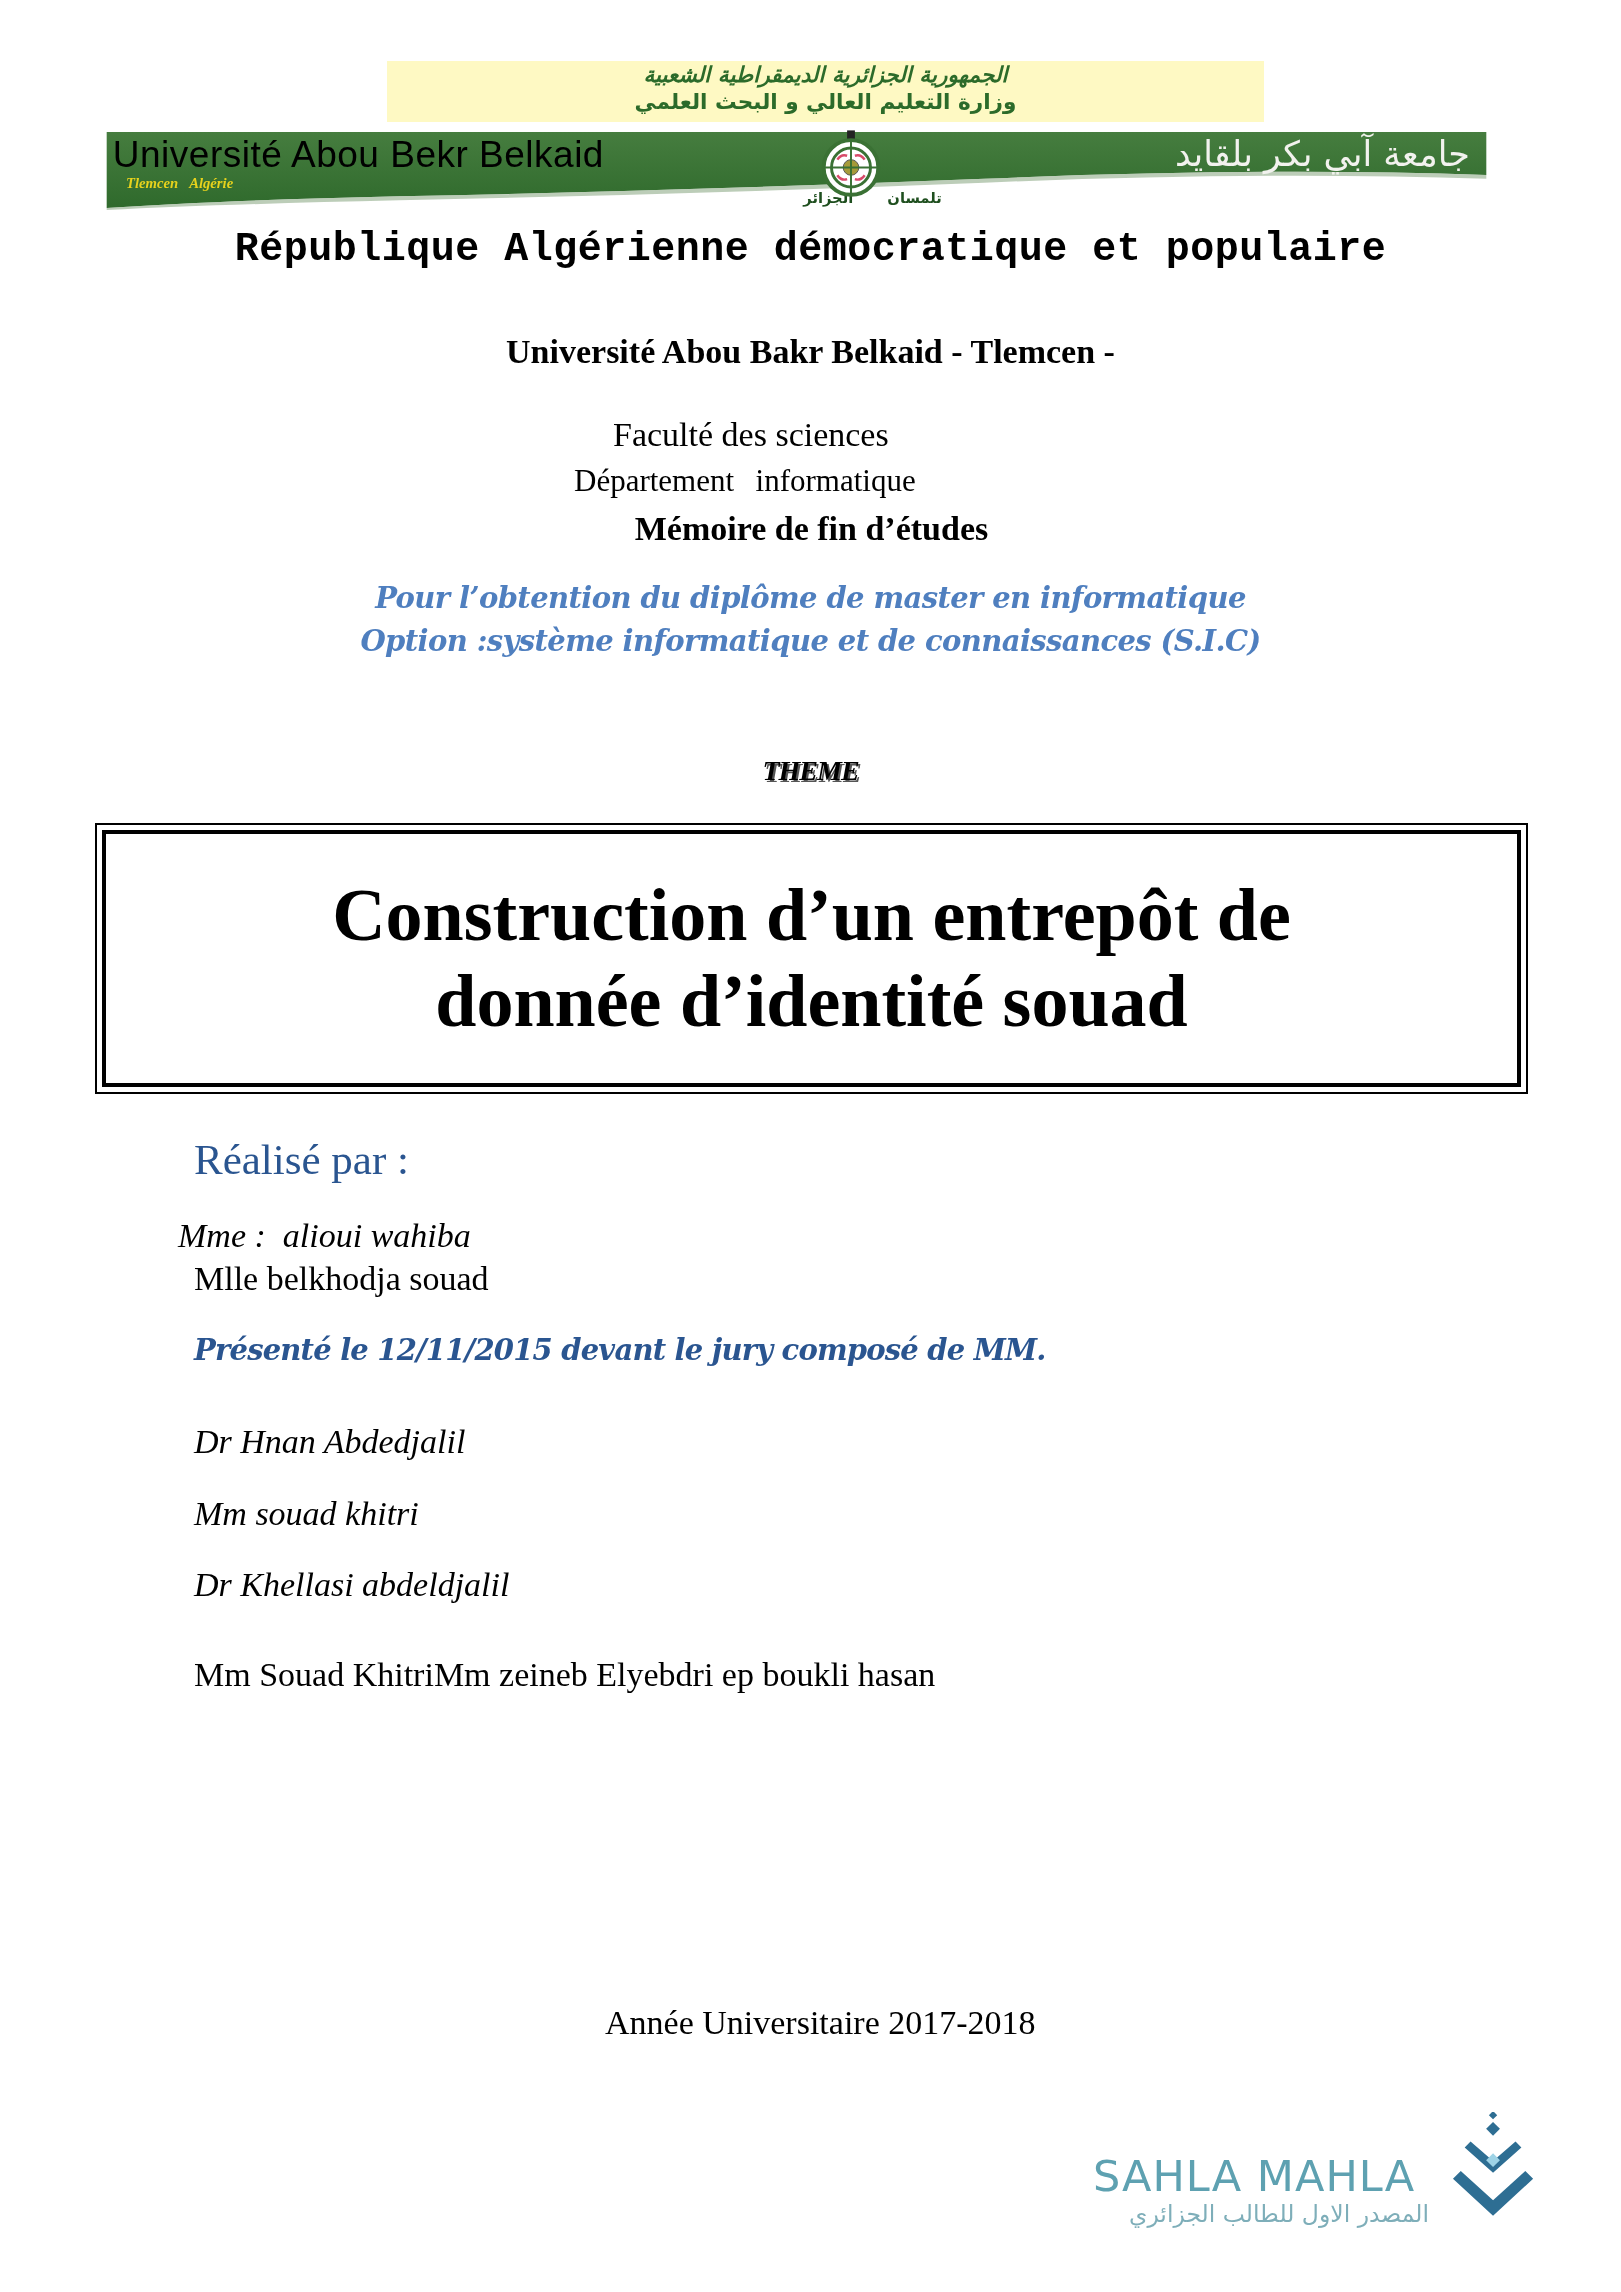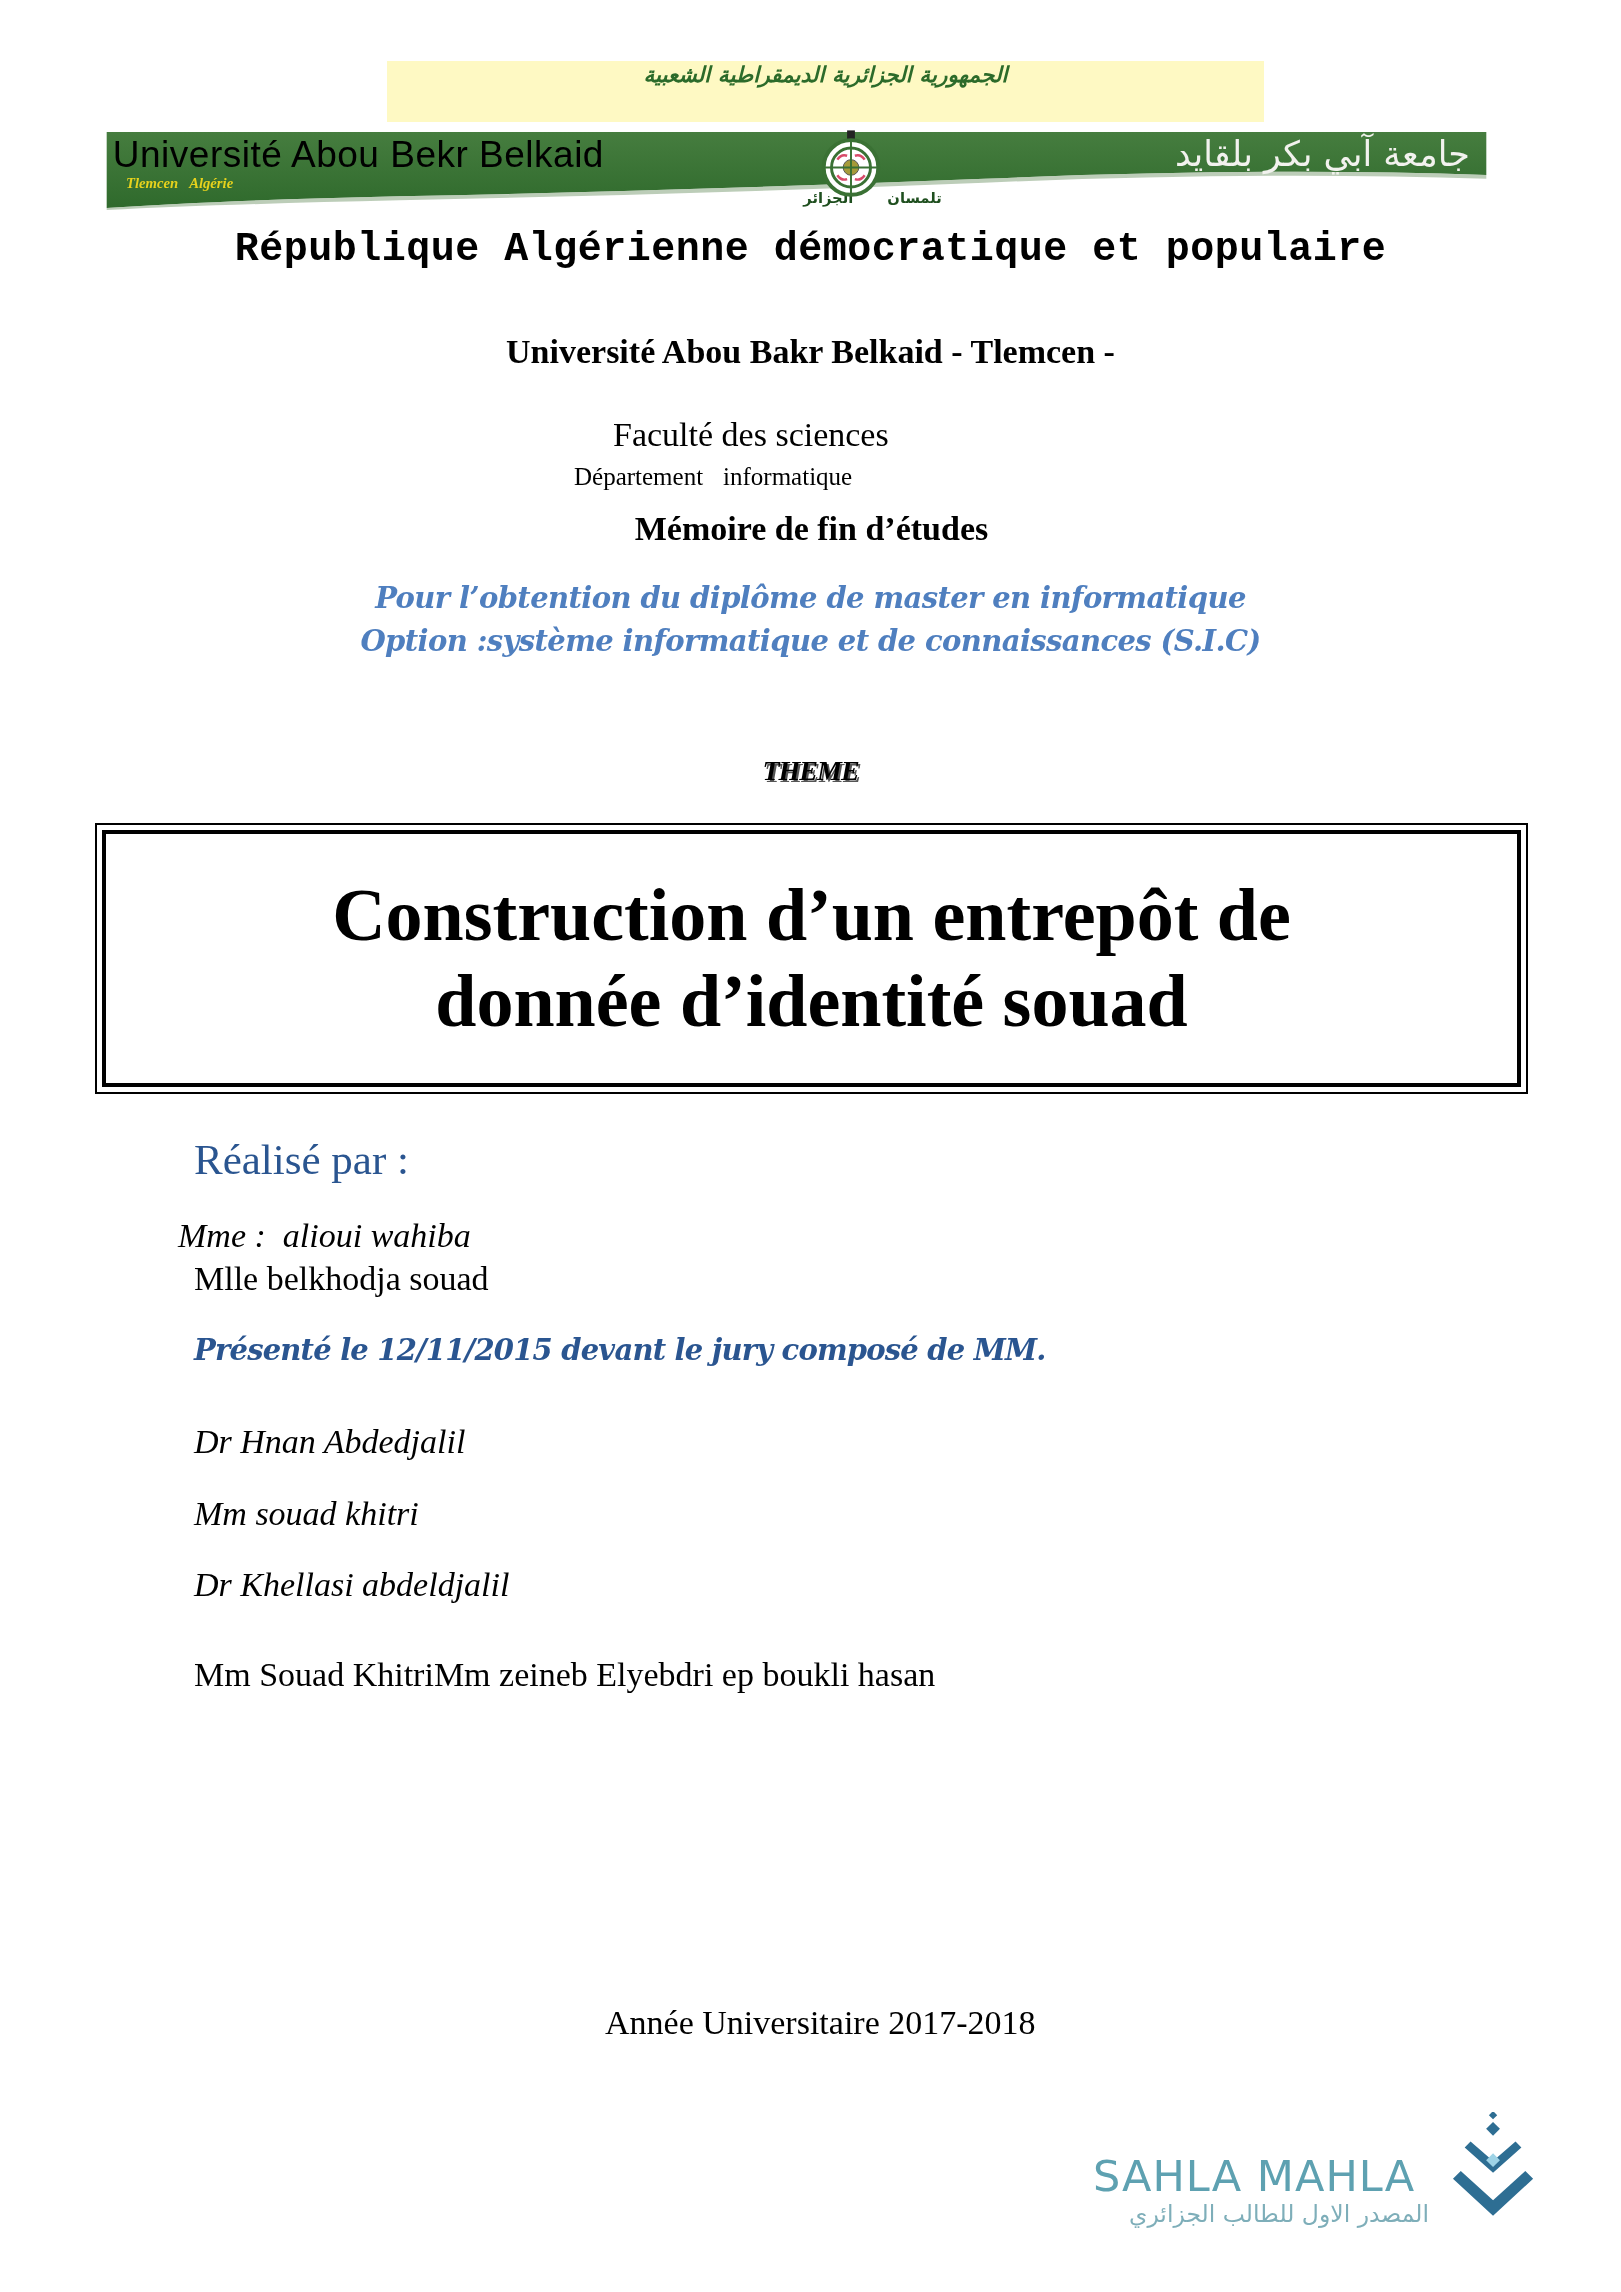--- a/index.html
+++ b/index.html
@@ -16,21 +16,21 @@
   .banner svg { position: absolute; left: 0; top: 0; }
   .banner-fr { left: 9.8px; top: 2px; font-family: Liberation Sans, sans-serif; font-size: 37px; color: #000000; letter-spacing: 0.5px; }
   .banner-sub { left: 23px; top: 43px; font-family: "Liberation Serif", serif; font-style: italic; font-weight: bold; font-size: 14.7px; color: #e7d21c; word-spacing: 7.8px; }
   .banner-ar { left: 887px; top: 2px; width: 480px; text-align: right; direction: rtl; font-family: "DejaVu Sans", sans-serif; font-size: 35px; color: #f2f2ee; }
   .banner-ar-small { left: 647px; top: 57px; width: 245px; direction: rtl; text-align: center; font-family: "DejaVu Sans", sans-serif; font-weight: bold; font-size: 14.7px; color: #1f4f1f; word-spacing: 29px; }
   .emblem { left: 812px; top: 130px; width: 78px; height: 71px; }
 
   .republique { left: 0; width: 1621px; top: 227px; text-align: center; font-family: "Liberation Mono", monospace; font-weight: bold; font-size: 40px; letter-spacing: 0.5px; }
   .univ { left: 0; width: 1621px; top: 333px; text-align: center; font-weight: bold; font-size: 34px; }
   .fac { left: 613px; top: 416px; font-size: 34px; }
-  .dept { left: 574px; top: 463px; font-size: 25px; word-spacing: 13.7px; }
+  .dept { left: 574px; top: 463px; font-size: 31px; word-spacing: 13.7px; }
   .memoire { left: 0; width: 1621px; top: 510px; text-align: center; font-weight: bold; font-size: 34px; padding-left: 1px; }
 
   .blue-it { font-family: "DejaVu Serif", serif; font-style: italic; font-weight: bold; color: #4f7fbf; font-size: 29px; letter-spacing: -0.6px; }
   .obtention { left: 0; width: 1621px; top: 581px; text-align: center; }
   .option { left: 0; width: 1621px; top: 624px; text-align: center; }
 
   .theme { left: 0; width: 1621px; top: 755px; text-align: center; font-family: "Liberation Serif", serif; font-style: italic; font-weight: bold; font-size: 28px; text-shadow: 2px 2px 0 #555; letter-spacing: -1px; }
 
   .title-box { left: 95px; top: 823px; width: 1433px; height: 271px; border: 2px solid #000; box-sizing: border-box; }
   .title-box-inner { position: absolute; left: 4.9px; top: 4.9px; right: 4.9px; bottom: 4.9px; border: 4.9px solid #000; }
@@ -48,20 +48,21 @@
 
   .sahla { left: 1093px; top: 2151px; font-family: "DejaVu Sans", sans-serif; font-size: 43px; color: #5ea1b1; letter-spacing: 1px; }
   .sahla-ar { left: 1088px; top: 2200px; width: 382px; direction: rtl; text-align: center; font-family: "DejaVu Sans", sans-serif; font-size: 23.5px; color: #7eaeb9; }
   .sahla-logo { left: 1451px; top: 2112px; width: 88px; height: 108px; }
 </style>
 </head>
 <body>
 
 <div class="abs ar-header">
   <div class="ar-line1">الجمهورية الجزائرية الديمقراطية الشعبية</div>
+  <div class="ar-line2">وزارة التعليم العالي و البحث العلمي</div>
 </div>
 
 <div class="abs banner">
   <svg width="1387" height="78" viewBox="0 0 1415 80">
     <defs>
       <linearGradient id="g1" x1="0" y1="0" x2="0" y2="1">
         <stop offset="0" stop-color="#467d3f"></stop>
         <stop offset="1" stop-color="#2f6a2c"></stop>
       </linearGradient>
     </defs>

